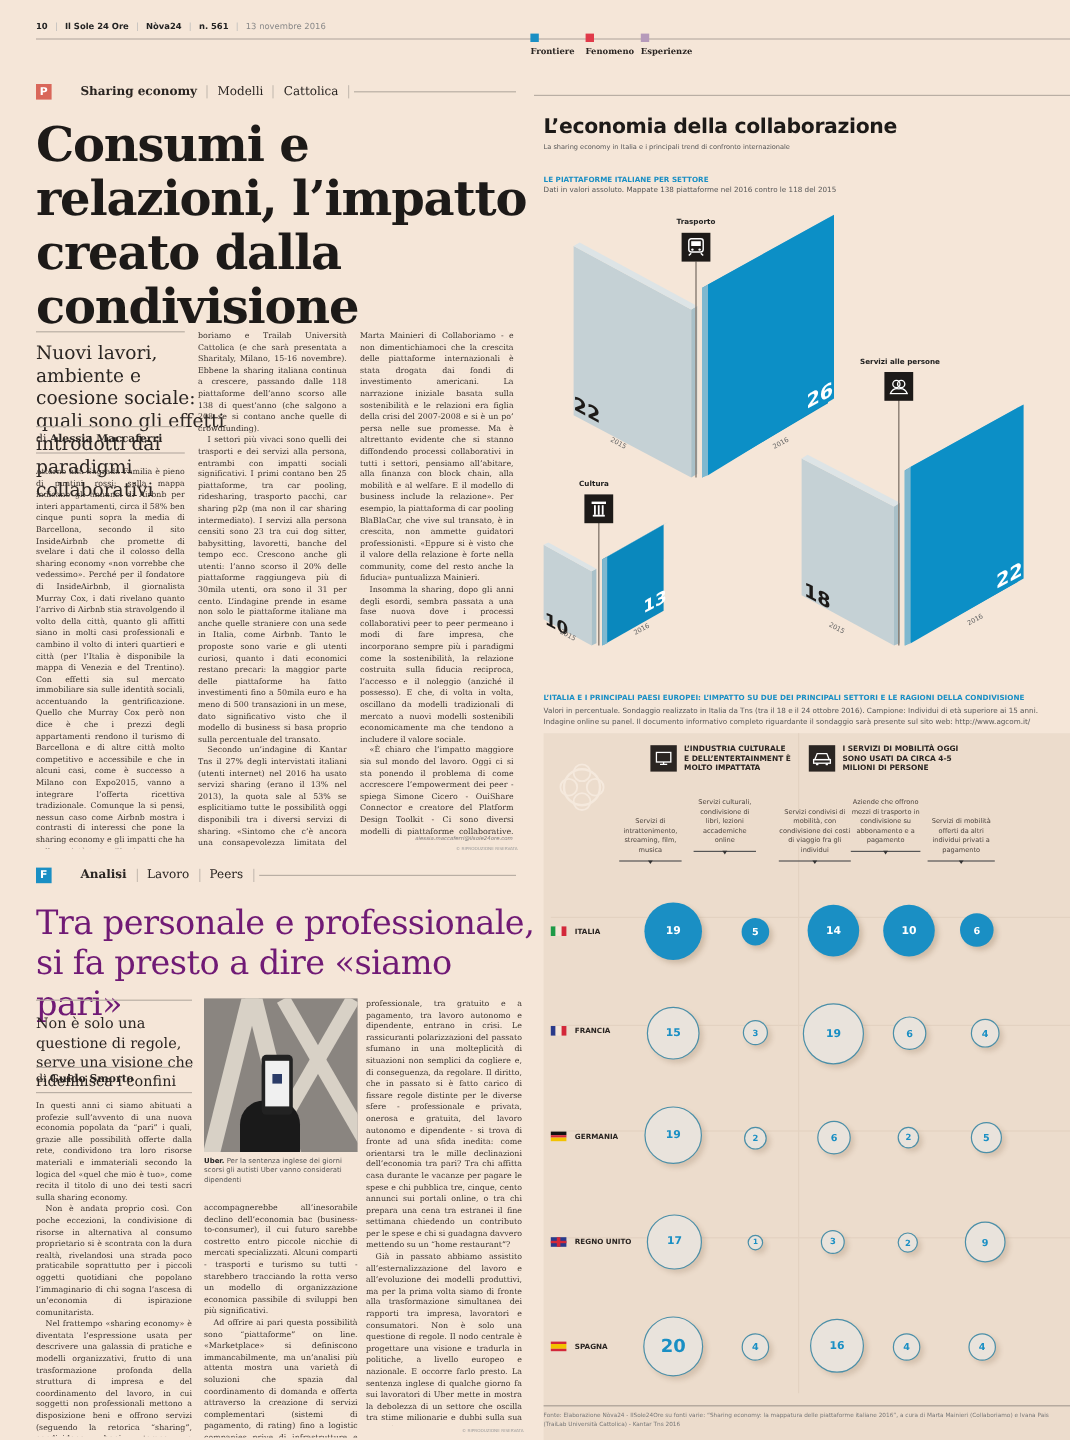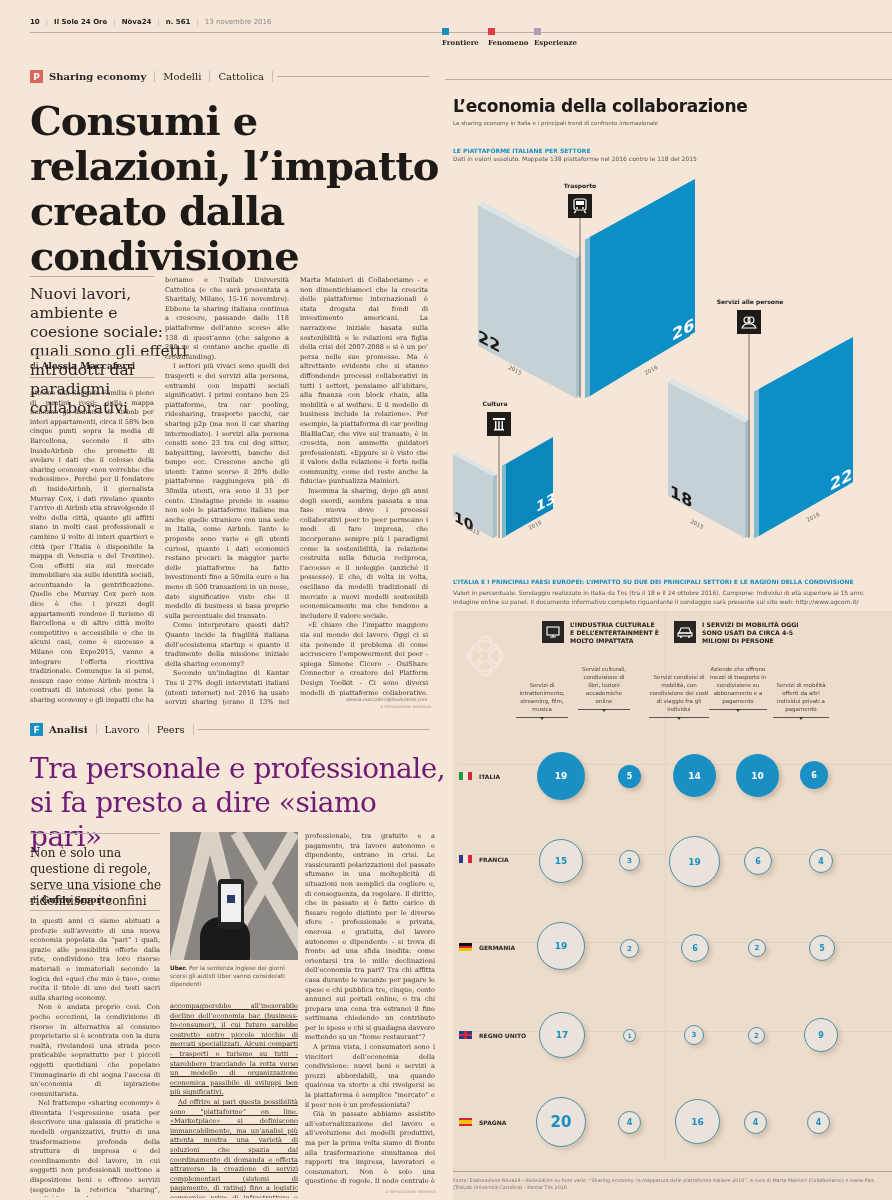--- a/index.html
+++ b/index.html
@@ -13,21 +13,21 @@
   .masthead .sep { color:#bbb; font-weight:normal; }
   .masthead .date { font-weight: normal; color:#888; }
   .rule-top { left: 30px; top: 32px; width: 862px; height: 1px; background: #b9aea4; }
   .legend { top: 28px; display:flex; flex-direction:column; align-items:flex-start; font-size: 7px; font-weight: bold; font-family: "DejaVu Serif", serif; }
   .legend .sq { width: 7px; height: 7px; margin-bottom: 3px; }
 
   
   .tagbar { left: 30px; top: 70px; width: 400px; display:flex; align-items:center; font-size: 10px; font-family:"DejaVu Serif", serif; }
   .tagbar .badge { width: 13px; height: 13px; color:#fff; font-family:"DejaVu Sans",sans-serif; font-weight:bold; font-size:9px; display:flex; align-items:center; justify-content:center; margin-right:6px; }
   .tagbar .t { padding: 0 8px; border-right: 1px solid #c9beb3; }
-  .tagbar .t.first { padding-left: 0; font-weight: bold; }
+  .tagbar .t.first { padding-left: 0; font-weight: bold; margin-left: 18px; }
   .tagbar .line { flex: 1; height: 1px; background: #b9aea4; margin-left: 4px; }
 
   .headline1 { left: 30px; top: 98px; width: 410px; font-family: "DejaVu Serif", serif; font-weight: bold; font-size: 40px; line-height: 45px; letter-spacing: -1px; color: #1d1a18; }
   .rule-h { height: 1px; background: #b9aea4; }
 
   .subhead1 { left: 30px; top: 285px; width: 160px; font-size: 15.5px; line-height: 19px; color: #2a2522; font-family: "DejaVu Serif", serif; }
   .byline { font-size: 9px; font-family: "DejaVu Serif", serif; }
   .byline b { font-weight: bold; }
 
   .col { font-size: 6.6px; line-height: 9.6px; text-align: justify; color:#3a332e; font-family: "DejaVu Serif", serif; }
@@ -124,21 +124,20 @@
 </div>
 <div class="abs rule-h" style="left:30px; top:377px; width:124px;"></div>
 
 <div class="abs col" style="left:30px; top:389px; width:124px; height:318px; overflow:hidden;">
   <p class="first">Attorno alla Sagrada Familia è pieno di puntini rossi: sulla mappa indicano gli annunci di Airbnb per interi appartamenti, circa il 58% ben cinque punti sopra la media di Barcellona, secondo il sito InsideAirbnb che promette di svelare i dati che il colosso della sharing economy «non vorrebbe che vedessimo». Perché per il fondatore di InsideAirbnb, il giornalista Murray Cox, i dati rivelano quanto l’arrivo di Airbnb stia stravolgendo il volto della città, quanto gli affitti siano in molti casi professionali e cambino il volto di interi quartieri e città (per l’Italia è disponibile la mappa di Venezia e del Trentino). Con effetti sia sul mercato immobiliare sia sulle identità sociali, accentuando la gentrificazione. Quello che Murray Cox però non dice è che i prezzi degli appartamenti rendono il turismo di Barcellona e di altre città molto competitivo e accessibile e che in alcuni casi, come è successo a Milano con Expo2015, vanno a integrare l’offerta ricettiva tradizionale. Comunque la si pensi, nessun caso come Airbnb mostra i contrasti di interessi che pone la sharing economy e gli impatti che ha sulla società tutta. Sharing economy che si sta sempre più polarizzando: da un lato le grandi piattaforme di economy on demand stile Uber che di fatto intermediano il servizio grazie all’algoritmo e si spingono fino ai confini della gig economy (vedi paghe seguenti) e dall’altro quelle che favoriscono l’incontro tra pari, rispondendo a quei bisogni che sono stati fondanti della sharing, cioè la sostenibilità, gli scambi e le relazioni sociali. Come e in che misura questo fenomeno sta cambiando la società? Quale impatto sta creando?</p>
 
 </div>
 <div class="abs col" style="left:165px; top:276px; width:124px; height:432px; overflow:hidden;">
   <p class="first">boriamo e Trailab Università Cattolica (e che sarà presentata a Sharitaly, Milano, 15-16 novembre). Ebbene la sharing italiana continua a crescere, passando dalle 118 piattaforme dell’anno scorso alle 138 di quest’anno (che salgono a 208 se si contano anche quelle di crowdfunding).</p>
   <p>I settori più vivaci sono quelli dei trasporti e dei servizi alla persona, entrambi con impatti sociali significativi. I primi contano ben 25 piattaforme, tra car pooling, ridesharing, trasporto pacchi, car sharing p2p (ma non il car sharing intermediato). I servizi alla persona censiti sono 23 tra cui dog sitter, babysitting, lavoretti, banche del tempo ecc. Crescono anche gli utenti: l’anno scorso il 20% delle piattaforme raggiungeva più di 30mila utenti, ora sono il 31 per cento. L’indagine prende in esame non solo le piattaforme italiane ma anche quelle straniere con una sede in Italia, come Airbnb. Tanto le proposte sono varie e gli utenti curiosi, quanto i dati economici restano precari: la maggior parte delle piattaforme ha fatto investimenti fino a 50mila euro e ha meno di 500 transazioni in un mese, dato significativo visto che il modello di business si basa proprio sulla percentuale del transato.</p>
-  <p>Come interpretare questi dati? Quanto incide la fragilità italiana dell’ecosistema startup e quanto il tradimento della missione iniziale della sharing economy?</p>
   <p>Secondo un’indagine di Kantar Tns il 27% degli intervistati italiani (utenti internet) nel 2016 ha usato servizi sharing (erano il 13% nel 2013), la quota sale al 53% se esplicitiamo tutte le possibilità oggi disponibili tra i diversi servizi di sharing. «Sintomo che c’è ancora una consapevolezza limitata del concetto di sharing - spiega Federico Capeci, ceo di Kantar Tns - E se vediamo le motivazioni all’utilizzo del servizio, le principali sono la facilità di accesso e la convenienza o gratuità. Insomma, la sharing economy è sempre più economy e meno sharing, intesa come piattaforma collaborativa tra individui. Fenomeno acuito dall’ingresso nel mercato delle multinazionali dello sharing, anche nel nostro Paese da qualche tempo».</p>
 
 </div>
 <div class="abs col" style="left:300px; top:276px; width:128px; height:420px; overflow:hidden;">
   <p class="first">Marta Mainieri di Collaboriamo - e non dimentichiamoci che la crescita delle piattaforme internazionali è stata drogata dai fondi di investimento americani. La narrazione iniziale basata sulla sostenibilità e le relazioni era figlia della crisi del 2007-2008 e si è un po’ persa nelle sue promesse. Ma è altrettanto evidente che si stanno diffondendo processi collaborativi in tutti i settori, pensiamo all’abitare, alla finanza con block chain, alla mobilità e al welfare. E il modello di business include la relazione». Per esempio, la piattaforma di car pooling BlaBlaCar, che vive sul transato, è in crescita, non ammette guidatori professionisti. «Eppure si è visto che il valore della relazione è forte nella community, come del resto anche la fiducia» puntualizza Mainieri.</p>
   <p>Insomma la sharing, dopo gli anni degli esordi, sembra passata a una fase nuova dove i processi collaborativi peer to peer permeano i modi di fare impresa, che incorporano sempre più i paradigmi come la sostenibilità, la relazione costruita sulla fiducia reciproca, l’accesso e il noleggio (anziché il possesso). E che, di volta in volta, oscillano da modelli tradizionali di mercato a nuovi modelli sostenibili economicamente ma che tendono a includere il valore sociale.</p>
   <p>«È chiaro che l’impatto maggiore sia sul mondo del lavoro. Oggi ci si sta ponendo il problema di come accrescere l’empowerment dei peer - spiega Simone Cicero - OuiShare Connector e creatore del Platform Design Toolkit - Ci sono diversi modelli di piattaforme collaborative. Accanto al modello corporate stanno sorgendo modelli di piattaforma cooperativi in ogni ambito. Si tratta di pionieri, come Ecsa, Stocksy o Fair Mondo, Loomio. Tutte piattaforme che vogliono generare esternalità positive, per il lavoro, l’ambiente e le relazioni». Un fenomeno su cui si sta concentrando l’Istitute of the future (Iftf) di Palo Alto dove a fine novembre Cicero raggiungerà sviluppatori, imprenditori sociali, esperti di policy in una due giorni per confrontarsi sulle sfide che pone l’economia digitale e arrivare poi a progettare prototipi reali. L’intento è di «impadronirsi dell’algoritmo». Ovvero essere consapevoli che come si progettano le piattaforme condiziona il modo in cui queste organizzano i lavoratori e creano valore.</p>
 </div>
 <div class="abs sans" style="left:346px; top:697px; font-size:4.5px; color:#777; font-style:italic;">alessia.maccaferri@ilsole24ore.com</div>
 <div class="abs sans" style="left:380px; top:705px; font-size:3.5px; color:#999;">© RIPRODUZIONE RISERVATA</div>
@@ -178,28 +177,27 @@
   <div class="phone">
     <div class="scr"></div>
     <div class="logo" style="left:9px; top:16px;"></div>
   </div>
 </div>
 <div class="abs caption">
   <b>Uber.</b>
   <span>Per la sentenza inglese dei giorni scorsi gli autisti Uber vanno considerati dipendenti</span>
 </div>
 
-<div class="abs col" style="left:170px; top:1002px; width:128px; height:196px; overflow:hidden;text-decoration:underline;">
+<div class="abs col" style="left:170px; top:1002px; width:128px; height:196px; overflow:hidden;">
   <p class="first">accompagnerebbe all’inesorabile declino dell’economia bac (business-to-consumer), il cui futuro sarebbe costretto entro piccole nicchie di mercati specializzati. Alcuni comparti - trasporti e turismo su tutti - starebbero tracciando la rotta verso un modello di organizzazione economica passibile di sviluppi ben più significativi.</p>
   <p>Ad offrire ai pari questa possibilità sono “piattaforme” on line. «Marketplace» si definiscono immancabilmente, ma un’analisi più attenta mostra una varietà di soluzioni che spazia dal coordinamento di domanda e offerta attraverso la creazione di servizi complementari (sistemi di pagamento, di rating) fino a logistic companies prive di infrastrutture e lavoratori propri, che adottano modelli inediti di gestione tanto della forza lavoro - una massa di “lavoratori alla spina” disponibile a richiesta, secondo la definizione dell’Economist - quanto dei beni capitali, spesso di proprietà degli stessi peers.</p>
 
 </div>
 <div class="abs col" style="left:305px; top:832px; width:130px; height:356px; overflow:hidden;">
   <p class="first">professionale, tra gratuito e a pagamento, tra lavoro autonomo e dipendente, entrano in crisi. Le rassicuranti polarizzazioni del passato sfumano in una molteplicità di situazioni non semplici da cogliere e, di conseguenza, da regolare. Il diritto, che in passato si è fatto carico di fissare regole distinte per le diverse sfere - professionale e privata, onerosa e gratuita, del lavoro autonomo e dipendente - si trova di fronte ad una sfida inedita: come orientarsi tra le mille declinazioni dell’economia tra pari? Tra chi affitta casa durante le vacanze per pagare le spese e chi pubblica tre, cinque, cento annunci sui portali online, o tra chi prepara una cena tra estranei il fine settimana chiedendo un contributo per le spese e chi si guadagna davvero mettendo su un “home restaurant”?</p>
-  <p>A prima vista, i consumatori sono i vincitori dell’economia della condivisione: nuovi beni e servizi a prezzi abbordabili, ma quando qualcosa va storto a chi rivolgersi se la piattaforma è semplice “mercato” e il peer non è un professionista?</p>
   <p>Già in passato abbiamo assistito all’esternalizzazione del lavoro e all’evoluzione dei modelli produttivi, ma per la prima volta siamo di fronte alla trasformazione simultanea dei rapporti tra impresa, lavoratori e consumatori. Non è solo una questione di regole. Il nodo centrale è progettare una visione e tradurla in politiche, a livello europeo e nazionale. E occorre farlo presto. La sentenza inglese di qualche giorno fa sui lavoratori di Uber mette in mostra la debolezza di un settore che oscilla tra stime milionarie e dubbi sulla sua legalità. Rispetto a queste sfide, l’attuale ricerca di un punto di equilibrio tra settori tradizionali e sharing companies è solo il primo passo di un cammino ben più lungo e difficile su come governare le pratiche di condivisione, dalla regolazione dei mercati alle conseguenze sociali più profonde, a partire dall’impatto sulle città.</p>
 </div>
 <div class="abs sans" style="left:385px; top:1190px; font-size:3.5px; color:#999;">© RIPRODUZIONE RISERVATA</div>
 
 <div class="abs info-title">L’economia della collaborazione</div>
 <div class="abs info-sub">La sharing economy in Italia e i principali trend di confronto internazionale</div>
 <div class="abs sec-title" style="left:453px; top:147px;">LE PIATTAFORME ITALIANE PER SETTORE</div>
 <div class="abs sec-desc" style="left:453px; top:154px;">Dati in valori assoluto. Mappate 138 piattaforme nel 2016 contro le 118 del 2015</div>
 
 <svg class="abs" style="left:440px; top:160px;" width="452" height="400" viewBox="0 0 452 400">

